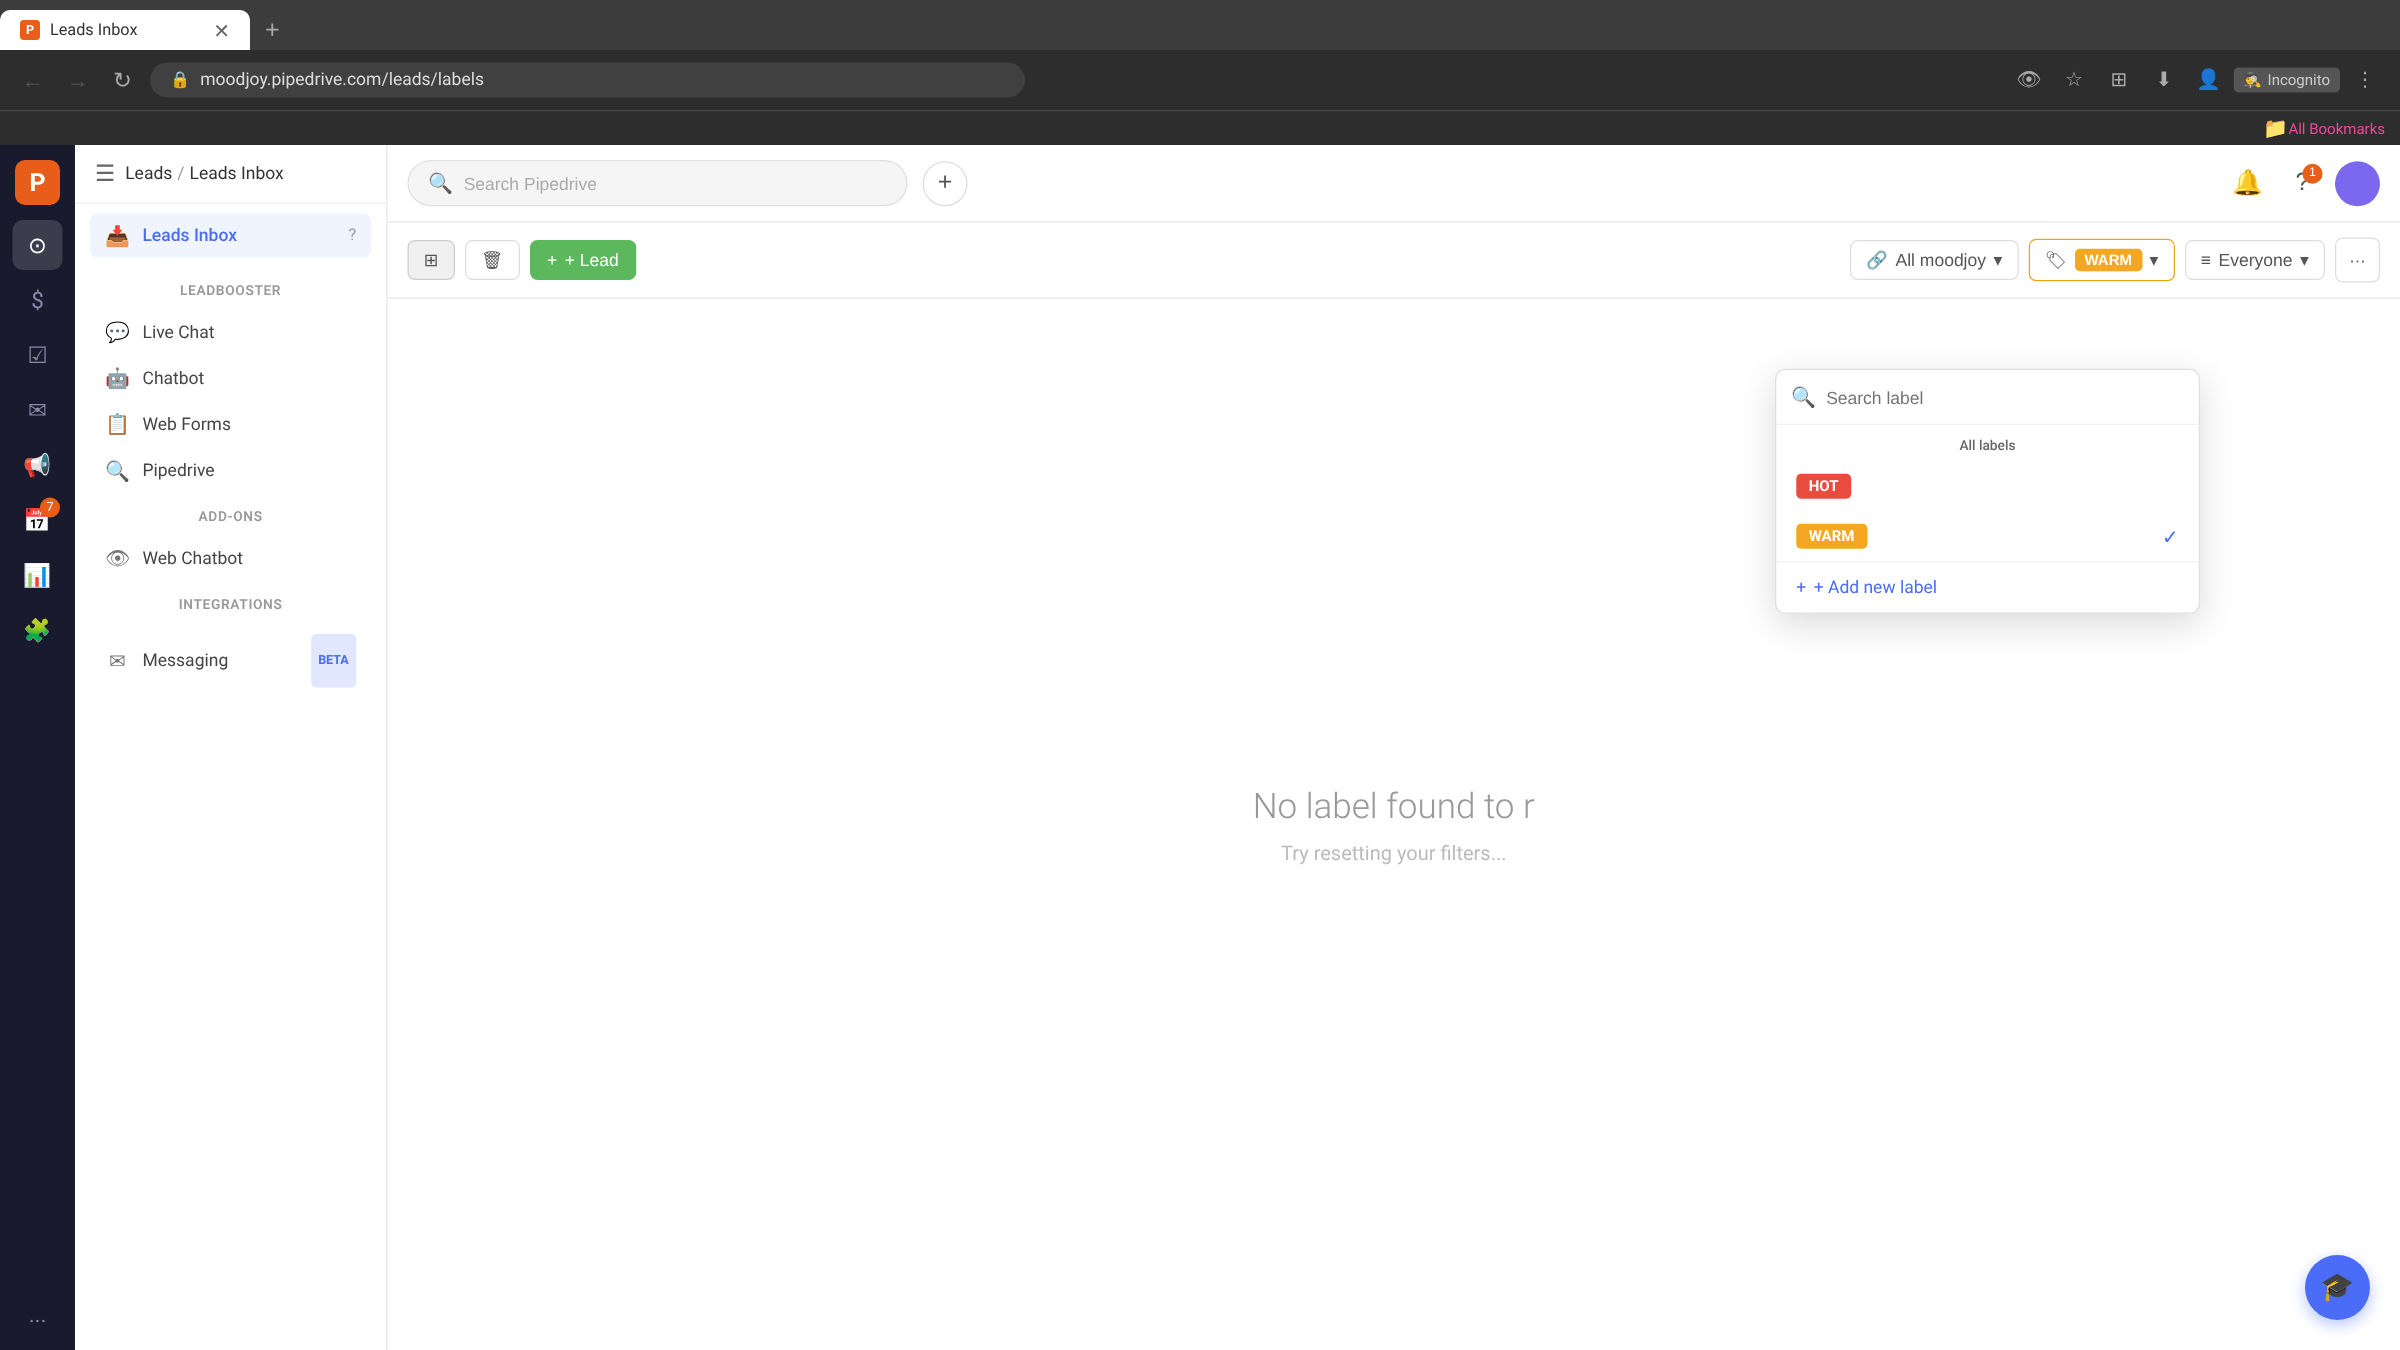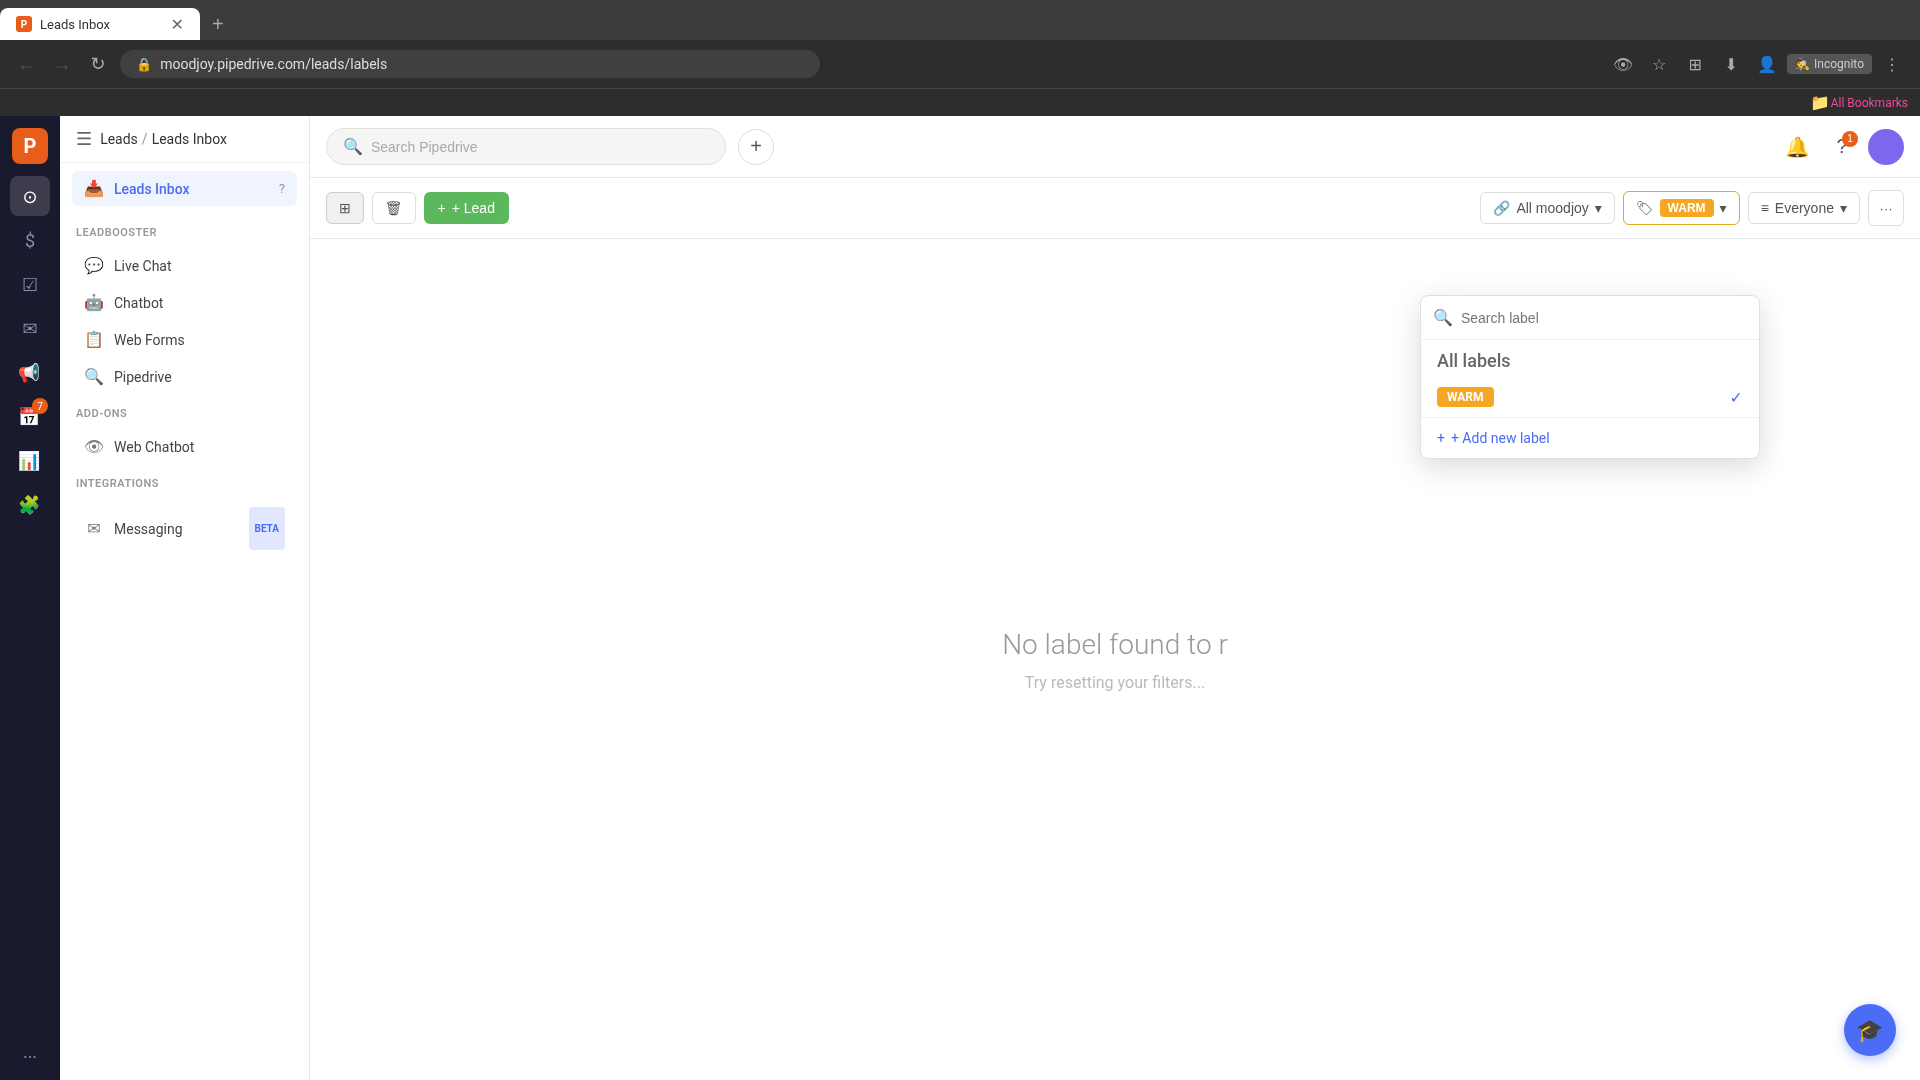--- a/index.html
+++ b/index.html
@@ -39,21 +39,21 @@
     
     .sidebar { width: 250px; background: #fff; border-right: 1px solid #e8e8e8; display: flex; flex-direction: column; overflow-y: auto; }
     .sidebar-header { padding: 12px 16px; display: flex; align-items: center; gap: 8px; border-bottom: 1px solid #f0f0f0; }
     .sidebar-menu-btn { background: none; border: none; cursor: pointer; color: #666; font-size: 18px; }
     .breadcrumb { display: flex; align-items: center; gap: 4px; font-size: 14px; color: #333; }
     .breadcrumb-separator { color: #999; }
     .sidebar-active-item { background: #f0f4ff; border-radius: 6px; margin: 8px 12px; padding: 8px 12px; display: flex; align-items: center; gap: 10px; cursor: pointer; }
     .sidebar-active-item .item-icon { color: #4a6cf7; font-size: 16px; }
     .sidebar-active-label { color: #4a6cf7; font-size: 14px; font-weight: 500; }
     .sidebar-help { color: #999; font-size: 13px; margin-left: auto; cursor: pointer; }
-    .sidebar-section { padding: 12px 16px 4px; }
+    .sidebar-section { padding: 12px 16px 4px; text-align: center; }
     .sidebar-section-label { font-size: 11px; font-weight: 600; color: #999; letter-spacing: 0.5px; text-transform: uppercase; margin-bottom: 4px; }
     .sidebar-item { display: flex; align-items: center; gap: 10px; padding: 8px 16px; cursor: pointer; border-radius: 6px; margin: 1px 8px; }
     .sidebar-item-icon { color: #777; font-size: 16px; width: 20px; text-align: center; }
     .sidebar-item-label { font-size: 14px; color: #444; }
     .beta-badge { background: #e0e7ff; color: #4a6cf7; font-size: 10px; font-weight: 700; padding: 16px 6px; border-radius: 4px; margin-left: auto; }
 
     
     .main { flex: 1; display: flex; flex-direction: column; overflow: hidden; position: relative; }
     .main-header { display: flex; align-items: center; gap: 12px; padding: 12px 16px; border-bottom: 1px solid #e8e8e8; }
     .search-bar { flex: 1; max-width: 400px; background: #f5f5f5; border: 1px solid #e0e0e0; border-radius: 20px; padding: 8px 16px; display: flex; align-items: center; gap: 8px; }
@@ -78,21 +78,21 @@
     .more-btn { background: none; border: 1px solid #ddd; border-radius: 6px; width: 36px; height: 36px; cursor: pointer; display: flex; align-items: center; justify-content: center; color: #555; }
 
     
     .content { flex: 1; display: flex; align-items: center; justify-content: center; flex-direction: column; gap: 12px; color: #aaa; position: relative; }
     .no-leads-text { font-size: 28px; color: #999; font-weight: 300; }
     .no-leads-subtext { font-size: 16px; color: #bbb; }
     .dropdown { position: absolute; top: 56px; right: 160px; width: 340px; background: #fff; border-radius: 8px; box-shadow: 0 8px 30px rgba(0,0,0,0.15); border: 1px solid #e0e0e0; z-index: 200; overflow: hidden; }
     .dropdown-search { padding: 12px; border-bottom: 1px solid #f0f0f0; display: flex; align-items: center; gap: 8px; }
     .dropdown-search-icon { color: #aaa; font-size: 16px; }
     .dropdown-search-input { border: none; outline: none; flex: 1; font-size: 14px; color: #333; background: none; }
-    .dropdown-section-label { padding: 10px 16px 6px; font-size: 18px; color: #666; font-weight: 500; }
+    .dropdown-section-label { padding: 10px 16px 6px; font-size: 11px; color: #666; font-weight: 500; text-align: center; }
     .dropdown-item { padding: 10px 16px; display: flex; align-items: center; gap: 10px; cursor: pointer; }
     .label-badge { border-radius: 4px; padding: 3px 10px; font-size: 12px; font-weight: 700; color: white; }
     .label-badge.hot { background: #e74c3c; }
     .label-badge.warm { background: #f5a623; }
     .label-badge.cold { background: #3498db; }
     .check-icon { margin-left: auto; color: #4a6cf7; font-size: 16px; }
     .dropdown-add-label { padding: 12px 16px; color: #4a6cf7; font-size: 14px; cursor: pointer; display: flex; align-items: center; gap: 6px; border-top: 1px solid #f0f0f0; }
 
     
     .support-btn { position: fixed; bottom: 24px; right: 24px; width: 52px; height: 52px; background: #4a6cf7; border-radius: 50%; display: flex; align-items: center; justify-content: center; cursor: pointer; color: white; font-size: 22px; box-shadow: 0 4px 12px rgba(74,108,247,0.4); }
@@ -280,20 +280,23 @@
       <span class="no-leads-text">No label found to r</span>
       <span class="no-leads-subtext">Try resetting your filters...</span>
 
       <div class="dropdown">
         <div class="dropdown-search">
           <span class="dropdown-search-icon">🔍</span>
           <input class="dropdown-search-input" type="text" placeholder="Search label" style="">
         </div>
         <div class="dropdown-section-label">All labels</div>
         <div class="dropdown-item">
+          <span class="label-badge hot">HOT</span>
+        </div>
+        <div class="dropdown-item">
           <span class="label-badge warm">WARM</span>
           <span class="check-icon">✓</span>
         </div>
         <div class="dropdown-add-label">
           <span>+</span>
           <span>+ Add new label</span>
         </div>
       </div>
     </div>
   </div>

